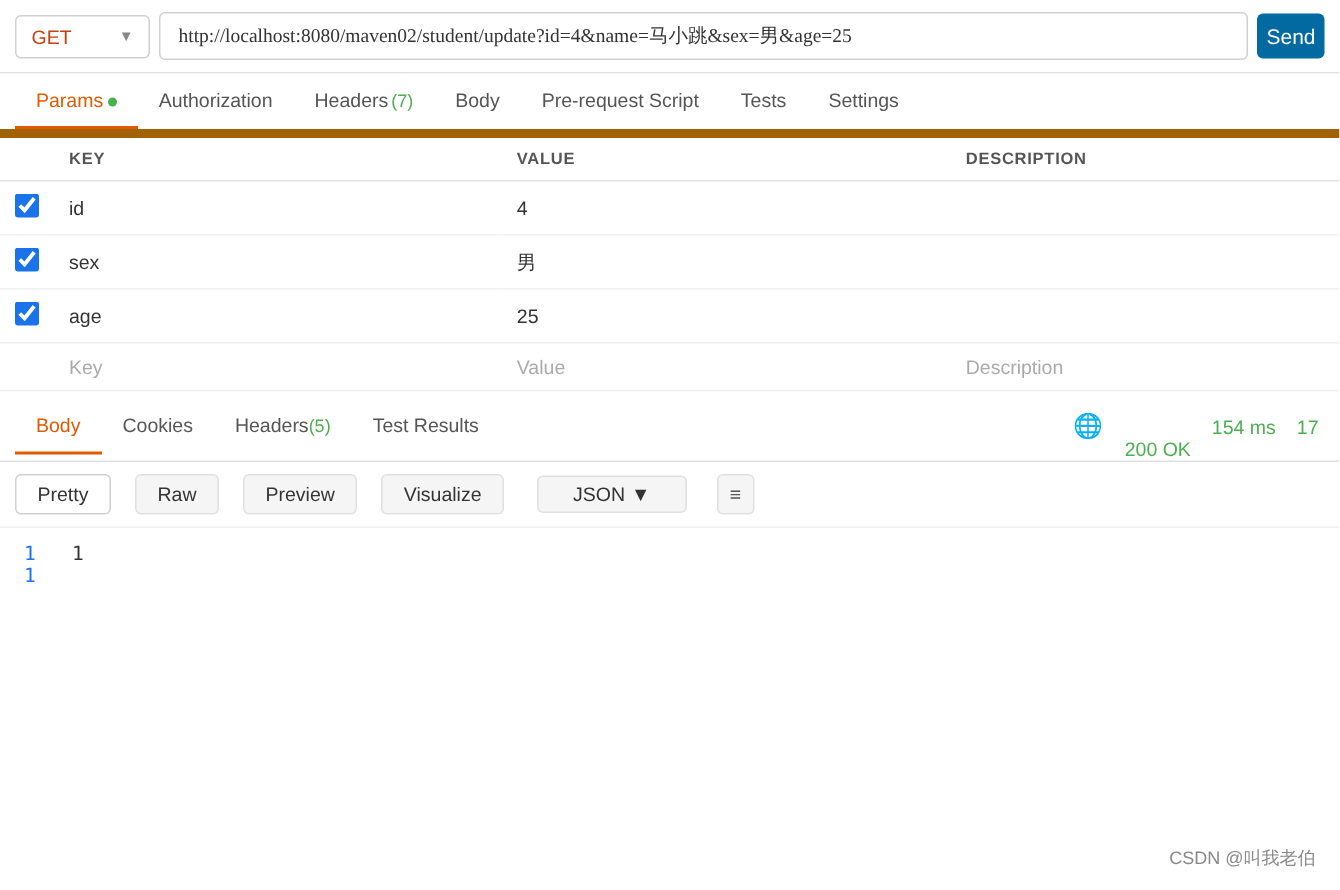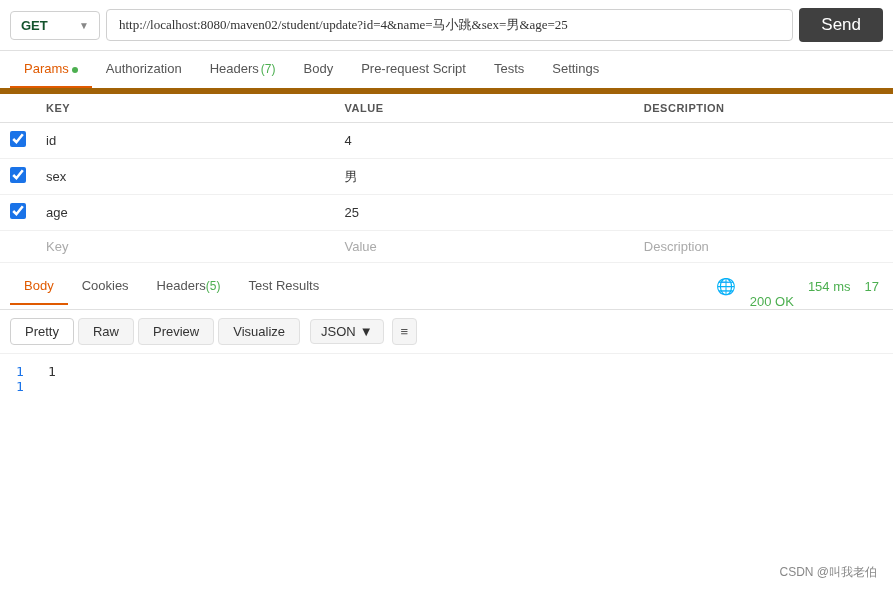--- a/index.html
+++ b/index.html
@@ -20,39 +20,39 @@
       border: 1px solid #d0d0d0;
       border-radius: 4px;
       padding: 6px 10px;
       background: #fff;
       cursor: pointer;
       min-width: 90px;
       justify-content: space-between;
       color: #333;
       font-size: 13px;
     }
-    .method-text { color: #14532d; font-weight: 700; }
+    .method-text { color: #c2410c; font-weight: 400; }
     .chevron-icon { color: #888; font-size: 10px; margin-left: 6px; }
     .url-input {
       flex: 1;
       border: 1px solid #d0d0d0;
       border-radius: 4px;
       padding: 7px 12px;
       font-size: 13px;
       color: #333;
       outline: none;
       font-family: Liberation Serif, serif;
     }
     .send-button {
-      background: #404040;
+      background: #0369a1;
       color: #fff;
       border: none;
       border-radius: 4px;
-      padding: 7px 22px;
-      font-size: 17px;
+      padding: 7px 6px;
+      font-size: 14px;
       cursor: pointer;
       font-weight: 500;
     }
 
     
     .tabs-bar {
       display: flex;
       border-bottom: 6px solid #a16207;
       padding: 0 10px;
       background: #fff;
@@ -149,21 +149,21 @@
     .status-200 { color: #4caf50; font-size: 13px; margin-top: 31px; }
     .status-time { color: #4caf50; font-size: 13px; }
     .status-size { color: #4caf50; font-size: 13px; }
     .globe-icon { color: #888; font-size: 16px; }
 
     
     .response-toolbar {
       display: flex;
       align-items: center;
       padding: 8px 10px;
-      gap: 4px;
+      gap: 16px;
       border-bottom: 1px solid #f0f0f0;
     }
     .format-btn {
       padding: 5px 14px;
       border: 1px solid #e0e0e0;
       background: #f5f5f5;
       border-radius: 4px;
       cursor: pointer;
       font-size: 13px;
       color: #333;
@@ -172,21 +172,21 @@
       background: #fff;
       border-color: #d0d0d0;
       color: #333;
       font-weight: 500;
     }
     .json-select-wrap {
       display: flex;
       align-items: center;
       border: 1px solid #e0e0e0;
       border-radius: 4px;
-      padding: 4px 10px;
+      padding: 4px 23px;
       background: #f5f5f5;
       cursor: pointer;
       margin-left: 6px;
       gap: 4px;
     }
     .wrap-icon-btn {
       border: 1px solid #e0e0e0;
       border-radius: 4px;
       padding: 5px 8px;
       background: #f5f5f5;

